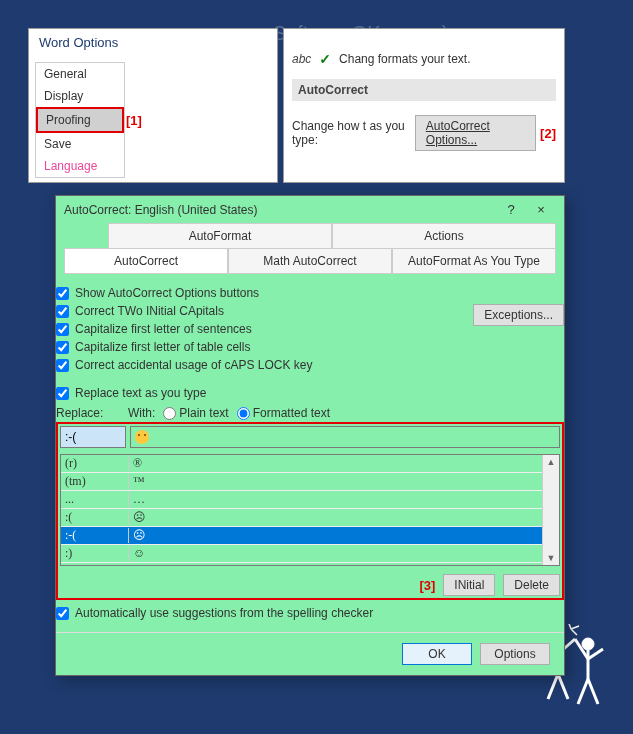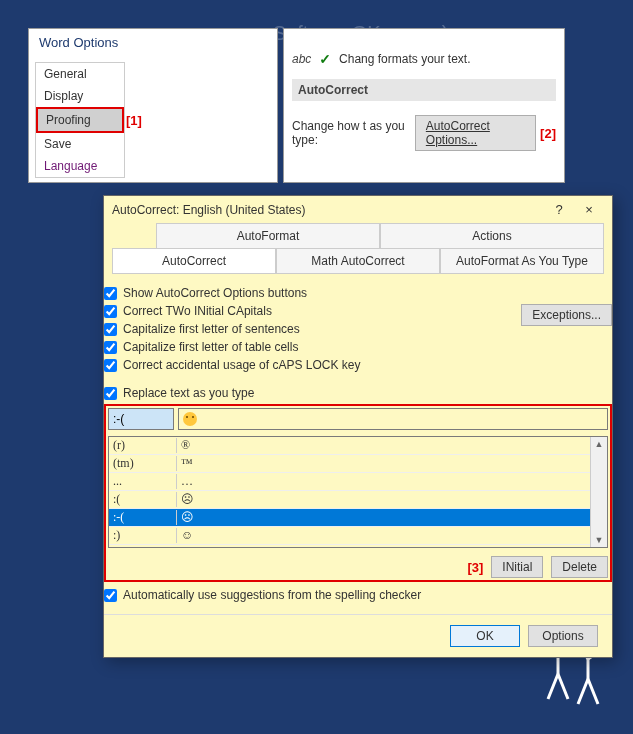--- a/index.html
+++ b/index.html
@@ -101,24 +101,23 @@
       cursor: pointer;
       display: inline-block;
     }
 
     
     .dialog {
       position: absolute;
       top: 195px;
       left: 55px;
       width: 510px;
-      background: #fef9c3;
+      background: #86efac;
       border: 1px solid #666;
       box-shadow: 4px 4px 15px rgba(0,0,0,0.3);
-      margin-left: 48px;
     }
     .dlg-titlebar {
       display: flex;
       align-items: center;
       padding: 6px 8px;
       font-size: 12px;
     }
     .dlg-titlebar .title { flex: 1; }
     .dlg-titlebar .win-btn { width: 30px; text-align: center; cursor: pointer; font-size: 13px;}
     .tab-strip-top {
@@ -236,21 +235,21 @@
 </div>
 
 <div class="panel-options">
   <div class="title">Word Options</div>
   <div class="body">
     <div class="nav-list">
       <div class="nav-item">General</div>
       <div class="nav-item">Display</div>
       <div class="nav-item selected">Proofing</div>
       <div class="nav-item">Save</div>
-      <div class="nav-item" style="color:#701a75">Language</div>
+      <div class="nav-item" style="color:#ec4899">Language</div>
     </div>
     <span class="annotation" style="align-self:center">[1]</span>
   </div>
 </div>
 
 <div class="panel-autocorrect-opt">
   <div class="abc-row">
     <span style="font-style:italic; color:#444">abc</span>
     <span class="checkmark">✓</span>
     <span>Chang formats your text.</span>
@@ -305,20 +304,32 @@
       <div style="padding-top:20px">
         <span class="btn">Exceptions...</span>
       </div>
     </div>
 
     <div class="replace-section">
       <div class="chk-row">
           <input type="checkbox" checked="" style="">
           <span>Replace text as you type</span>
         </div>
+      <div class="replace-labels">
+        <span class="lbl-replace">Replace:</span>
+        <span>With:</span>
+        <span class="radio-group">
+            <input type="radio" name="fmt" style="">
+            <span>Plain text</span>
+          </span>
+        <span class="radio-group">
+            <input type="radio" name="fmt" checked="" style="">
+            <span>Formatted text</span>
+          </span>
+      </div>
 
       <div class="red-box">
         <div class="input-row">
           <input class="replace-input" style="background: rgb(204, 228, 247);" value=":-(">
           <div class="with-box">
               <span class="emoji-face"></span>
             </div>
         </div>
         <div class="list-box">
           <div class="list-content">

